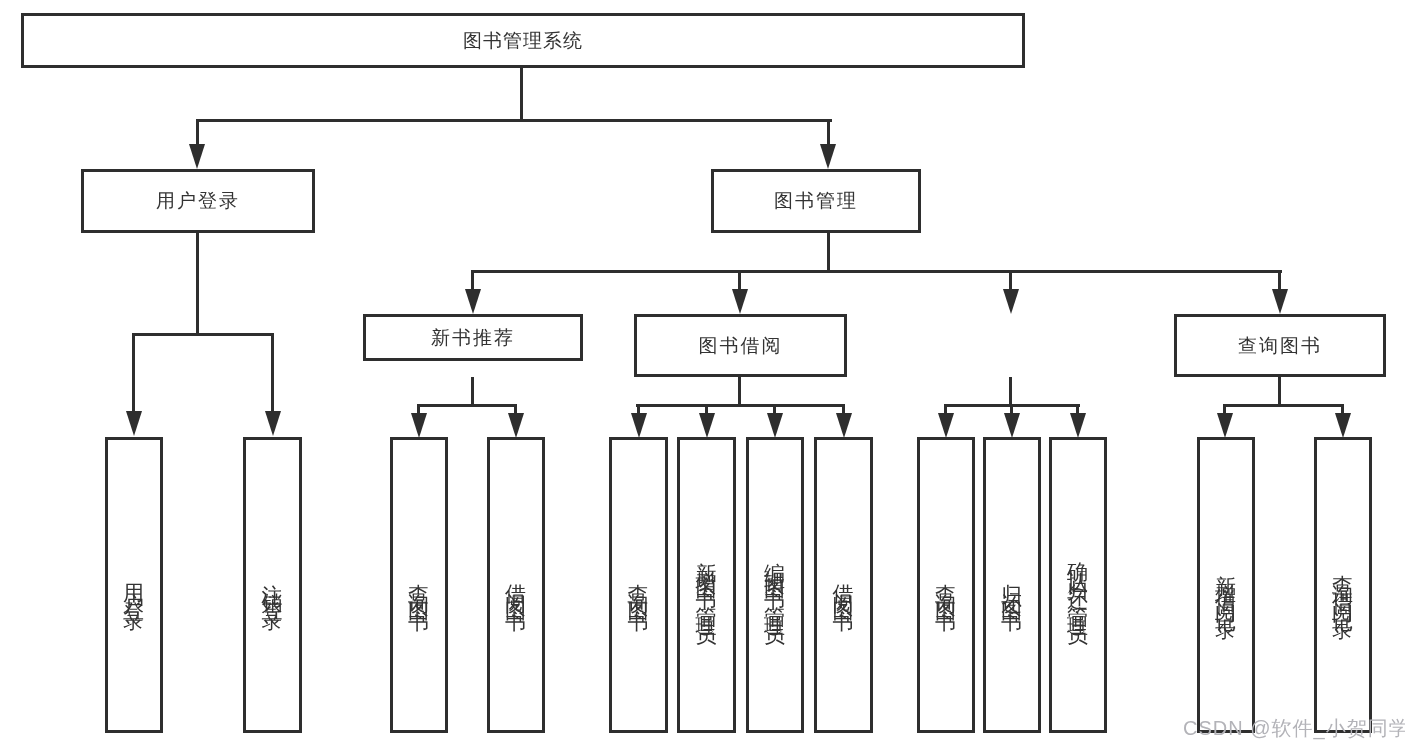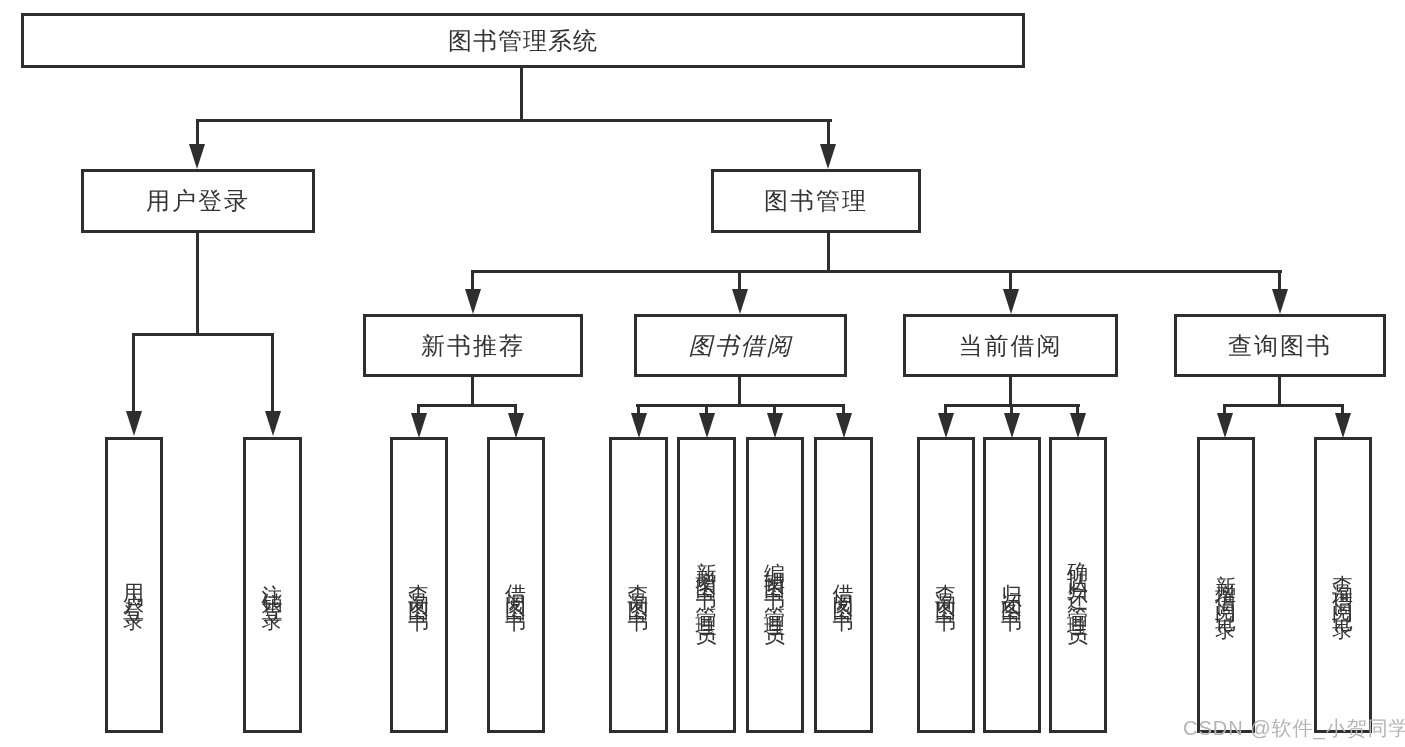--- a/index.html
+++ b/index.html
@@ -20,21 +20,21 @@
     overflow:hidden;
   }
   
   .hbox{
     position:absolute;
     border:3px solid var(--line);
     background:#ffffff;
     display:flex;
     align-items:center;
     justify-content:center;
-    font-size:24px;
+    font-size:19px;
     color:var(--text);
     letter-spacing:2px;
     z-index:2;
   }
   .leaf{
     position:absolute;
     top:437px;
     height:296px;
     border:3px solid var(--line);
     background:#ffffff;
@@ -107,28 +107,25 @@
   <div class="hline" style="left:471px;top:270px;width:811px;"></div>
   <div class="vline" style="left:471px;top:270px;height:23px;"></div>
   <div class="arrow" style="left:465px;top:289px;"></div>
   <div class="vline" style="left:738px;top:270px;height:23px;"></div>
   <div class="arrow" style="left:732px;top:289px;"></div>
   <div class="vline" style="left:1009px;top:270px;height:23px;"></div>
   <div class="arrow" style="left:1003px;top:289px;"></div>
   <div class="vline" style="left:1278px;top:270px;height:23px;"></div>
   <div class="arrow" style="left:1272px;top:289px;"></div>
 
-  <div class="hbox" style="left:363px;top:314px;width:220px;height:63px;text-align:center;">
+  <div class="hbox" style="left:363px;top:314px;width:220px;height:47px;text-align:center;">
     <span>新书推荐</span>
   </div>
-  <div class="hbox" style="left:634px;top:314px;width:213px;height:63px;font-style:italic;">
+  <div class="hbox" style="left:634px;top:314px;width:213px;height:63px;">
     <span>图书借阅</span>
-  </div>
-  <div class="hbox" style="left:903px;top:314px;width:215px;height:63px;">
-    <span>当前借阅</span>
   </div>
   <div class="hbox" style="left:1174px;top:314px;width:212px;height:63px;">
     <span>查询图书</span>
   </div>
 
   <div class="vline" style="left:471px;top:377px;height:30px;"></div>
   <div class="hline" style="left:417px;top:404px;width:100px;"></div>
   <div class="vline" style="left:417px;top:404px;height:12px;"></div>
   <div class="arrow" style="left:411px;top:413px;"></div>
   <div class="vline" style="left:514px;top:404px;height:12px;"></div>

